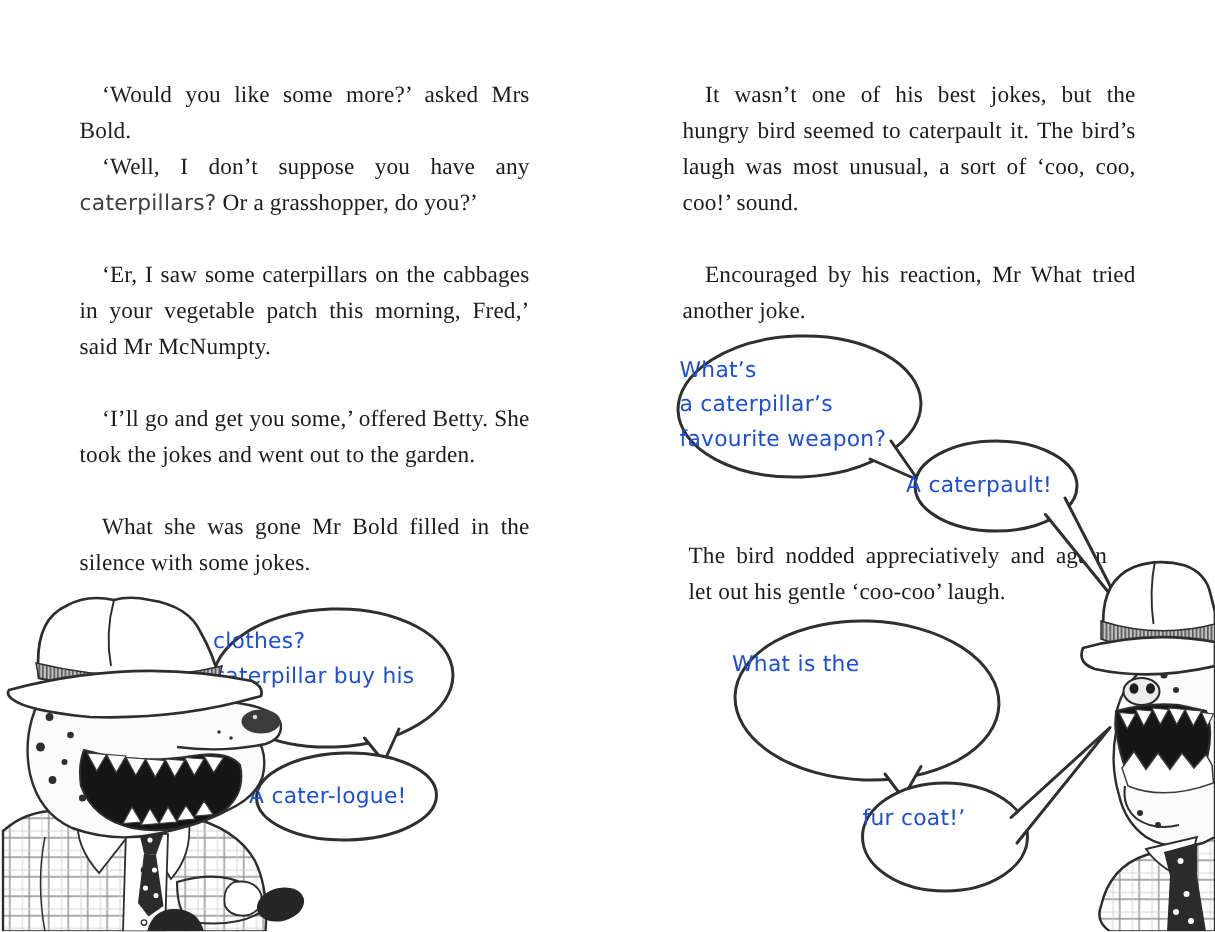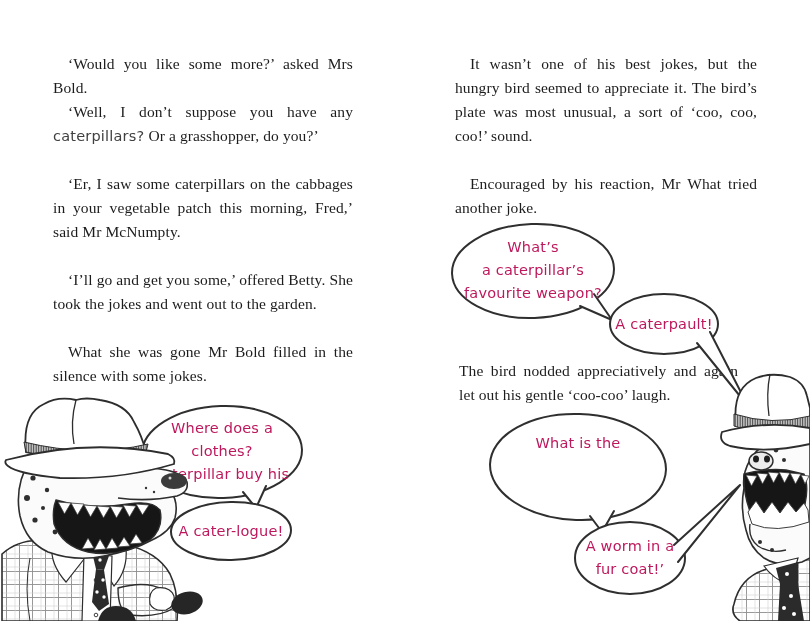--- a/index.html
+++ b/index.html
@@ -3,40 +3,40 @@
 <meta charset="utf-8">
 <style>
   html,body{margin:0;padding:0;background:#ffffff;}
   .stage{position:relative;width:810px;height:621px;background:#ffffff;overflow:hidden;
          font-family:"Liberation Serif", serif;text-decoration:underline;}
   .para{position:absolute;margin:0;text-align:justify;font-family:"Liberation Serif", serif;
         font-size:15.5px;line-height:24px;color:#1c1c1c;letter-spacing:.1px;}
   .indent{text-indent:15px;}
   .hand{font-family:"DejaVu Sans", sans-serif;font-size:14.5px;letter-spacing:.2px;color:#404040;}
   .layer{position:absolute;left:0;top:0;}
-  .bubble-text{position:absolute;text-align:center;font-family:"DejaVu Sans", sans-serif;
-        font-size:14.5px;line-height:23px;color:#be185d;letter-spacing:.2px;}
+  .bubble-text{position:absolute;text-align:left;font-family:"DejaVu Sans", sans-serif;
+        font-size:14.5px;line-height:23px;color:#1d4ed8;letter-spacing:.2px;}
   .bubble-text div{white-space:nowrap;}
   .illu{position:absolute;}
 </style>
 </head>
 <body>
 
 <div class="stage">
 
   <div>
     <p class="para indent" style="left:53px;top:52px;width:300px">‘Would you like some more?’ asked Mrs Bold.</p>
     <p class="para indent" style="left:53px;top:100px;width:300px"><span>‘Well, I don’t suppose you have any </span><span class="hand">caterpillars?</span><span> Or a grasshopper, do you?’</span></p>
     <p class="para indent" style="left:53px;top:172px;width:300px">‘Er, I saw some caterpillars on the cabbages in your vegetable patch this morning, Fred,’ said Mr McNumpty.</p>
     <p class="para indent" style="left:53px;top:268px;width:300px">‘I’ll go and get you some,’ offered Betty. She took the jokes and went out to the garden.</p>
     <p class="para indent" style="left:53px;top:340px;width:300px">What she was gone Mr Bold filled in the silence with some jokes.</p>
   </div>
 
   <div>
-    <p class="para indent" style="left:455px;top:52px;width:302px">It wasn’t one of his best jokes, but the hungry bird seemed to appreciate it. The bird’s plate was most unusual, a sort of ‘coo, coo, coo!’ sound.</p>
+    <p class="para indent" style="left:455px;top:52px;width:302px">It wasn’t one of his best jokes, but the hungry bird seemed to caterpault it. The bird’s laugh was most unusual, a sort of ‘coo, coo, coo!’ sound.</p>
     <p class="para indent" style="left:455px;top:172px;width:302px">Encouraged by his reaction, Mr What tried another joke.</p>
     <p class="para" style="left:459px;top:359px;width:279px">The bird nodded appreciatively and again let out his gentle ‘coo-coo’ laugh.</p>
   </div>
 
   <svg class="layer" width="810" height="621" viewBox="0 0 810 621">
     <g fill="#ffffff" stroke="#2f2f2f" stroke-width="2" stroke-linejoin="round" stroke-linecap="round">
 
       <ellipse cx="222" cy="452" rx="80" ry="46" transform="rotate(-2 222 452)"></ellipse>
       <path d="M150 459 L101 488 L154 473"></path>
       <path d="M243 492 L256 508 L266 486"></path>
@@ -51,40 +51,38 @@
 
       <ellipse cx="578" cy="467" rx="88" ry="53" transform="rotate(2 578 467)"></ellipse>
       <path d="M590 516 L602 532 L614 511"></path>
 
       <ellipse cx="630" cy="558" rx="55" ry="36"></ellipse>
       <path d="M674 545 L740 485 L678 562"></path>
     </g>
   </svg>
 
   <div class="bubble-text" style="left:142px;top:417px;width:160px">
-    <div>Where does a</div>
     <div>clothes?</div>
     <div>caterpillar buy his</div>
   </div>
   <div class="bubble-text" style="left:166px;top:520px;width:130px">
     <div>A cater-logue!</div>
   </div>
   <div class="bubble-text" style="left:453px;top:236px;width:160px">
     <div>What’s</div>
     <div>a caterpillar’s</div>
     <div>favourite weapon?</div>
   </div>
   <div class="bubble-text" style="left:604px;top:313px;width:120px">
     <div>A caterpault!</div>
   </div>
   <div class="bubble-text" style="left:488px;top:432px;width:180px">
     <div>What is the</div>
   </div>
   <div class="bubble-text" style="left:575px;top:535px;width:110px">
-    <div>A worm in a</div>
     <div>fur coat!’</div>
   </div>
 
   <div class="illu" style="left:0;top:396px;width:232px;height:225px">
     <svg width="232" height="225" viewBox="0 0 232 225">
       <defs>
         <pattern id="plaidL" patternUnits="userSpaceOnUse" width="13" height="13">
           <rect width="13" height="13" fill="#ffffff"></rect>
           <path d="M0 6.5 H13 M6.5 0 V13" stroke="#8d8d8d" stroke-width="0.9"></path>
           <path d="M0 2 H13 M2 0 V13" stroke="#cfcfcf" stroke-width="0.6"></path>

